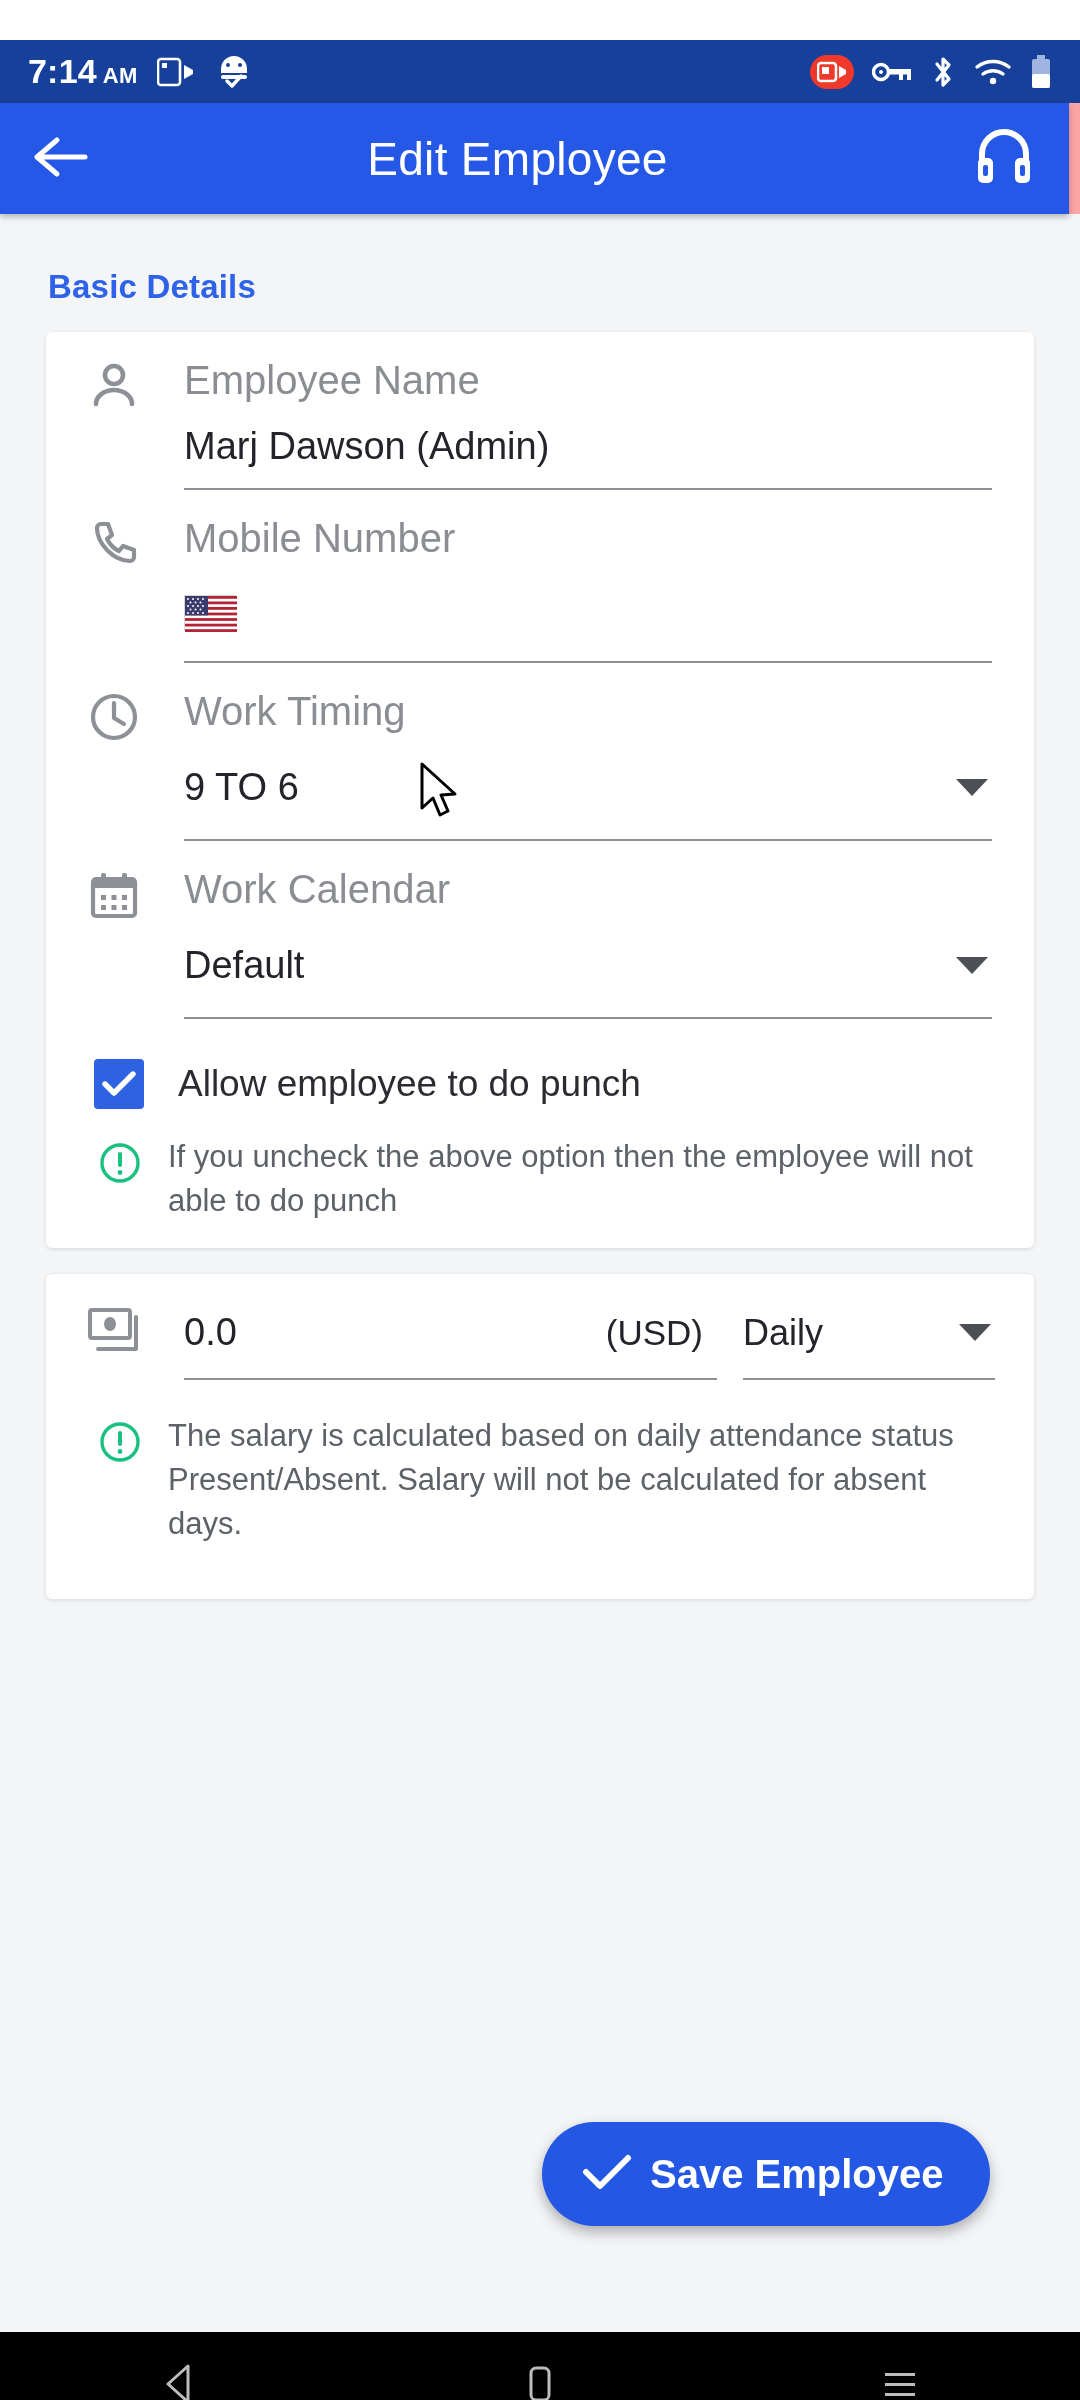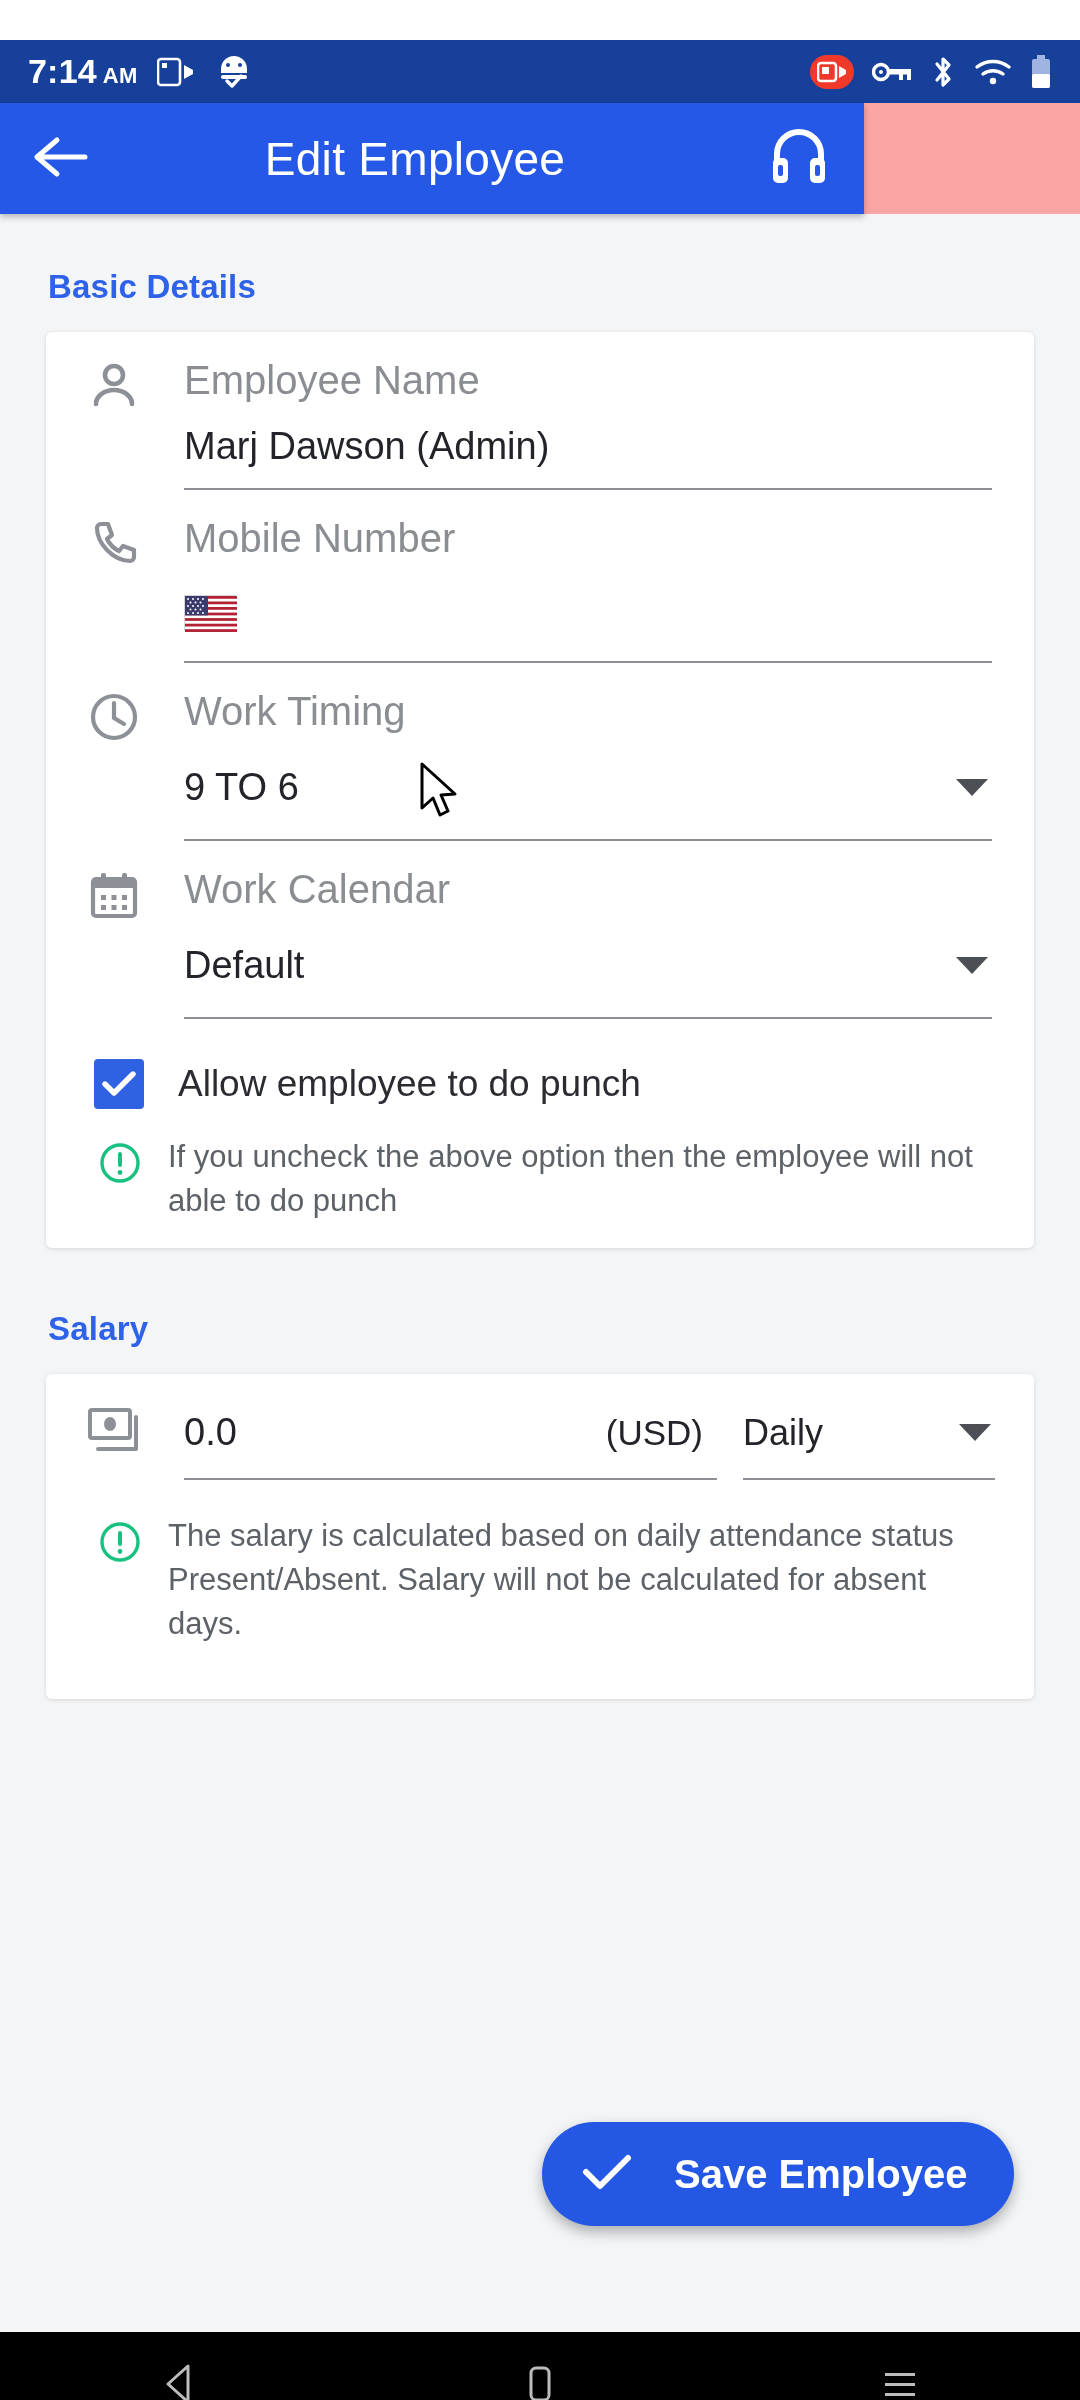--- a/index.html
+++ b/index.html
@@ -20,21 +20,21 @@
   }
   .sb-left { display: flex; align-items: center; gap: 20px; }
   .sb-clock { font-size: 34px; font-weight: 700; letter-spacing: .2px; display: flex; align-items: baseline; gap: 6px;}
   .sb-ampm { font-size: 22px; font-weight: 700; }
   .sb-right { display: flex; align-items: center; gap: 18px; }
   .ic { display: inline-flex; align-items: center; justify-content: center; }
   .rec-badge { width: 44px; height: 34px; background: #f0392b; border-radius: 17px; display:flex; align-items:center; justify-content:center; }
 
   
   .appbar {
-    position: absolute; top: 63px; left: 0; width: 864px; height: 111px;
+    position: absolute; top: 63px; left: 0; width: 1069px; height: 111px;
     background: #2558e6; display: flex; align-items: center;
     box-shadow: 0 3px 6px rgba(0,0,0,.26);
     z-index: 5;
   }
   .appbar-back { width: 120px; display: flex; align-items: center; justify-content: center; }
   .appbar-title {
     flex: 1; text-align: center; color: #fff; font-size: 46px; font-weight: 400;
     letter-spacing: .3px; margin-left: -24px;
   }
   .appbar-action { width: 130px; display: flex; align-items: center; justify-content: center; }
@@ -83,21 +83,21 @@
   .sal-amount-wrap { flex: 1; border-bottom: 2px solid #8c8f94; display: flex; align-items: center; justify-content: space-between; padding-bottom: 20px; padding-right: 14px; }
   .sal-amount { font-size: 38px; color: #22242a; }
   .sal-cur { font-size: 35px; color: #22242a; }
   .sal-period-wrap { width: 252px; margin-left: 26px; border-bottom: 2px solid #8c8f94; display: flex; align-items: center; justify-content: space-between; padding-bottom: 20px; }
   .sal-period { font-size: 36px; color: #22242a; }
 
   
   .fab {
     position: absolute; left: 542px; top: 2082px; height: 104px;
     background: #2357e4; border-radius: 52px;
-    display: flex; align-items: center; gap: 42px;
+    display: flex; align-items: center; gap: 18px;
     padding: 0 46px 0 40px;
     box-shadow: 0 6px 14px rgba(0,0,0,.30);
     z-index: 20;
   }
   .fab-label { color: #ffffff; font-size: 40px; font-weight: 700; white-space: nowrap; }
 
   
   .cursor { position: absolute; left: 418px; top: 722px; z-index: 30; }
 
   
@@ -321,21 +321,20 @@
           <svg width="44" height="44" viewBox="0 0 44 44">
               <circle cx="22" cy="22" r="18" fill="none" stroke="#18c17f" stroke-width="3.4"></circle>
               <rect x="20" y="11" width="4" height="15" rx="2" fill="#18c17f"></rect>
               <circle cx="22" cy="31.5" r="2.4" fill="#18c17f"></circle>
             </svg>
         </span>
         <span class="hint-text">If you uncheck the above option then the employee will not able to do punch</span>
       </div>
     </div>
 
-    <div class="section-title" style="margin-top:62px;">Salary</div>
 
     <div class="card">
       <div class="salary-row">
         <div class="sal-icon">
           <svg width="56" height="46" viewBox="0 0 56 46">
             <rect x="2" y="2" width="40" height="28" rx="2" fill="none" stroke="#8d9096" stroke-width="4"></rect>
             <ellipse cx="22" cy="16" rx="6" ry="7" fill="#8d9096"></ellipse>
             <path d="M48 9 L48 41 L10 41" fill="none" stroke="#8d9096" stroke-width="4" stroke-linecap="round" stroke-linejoin="round"></path>
           </svg>
         </div>

